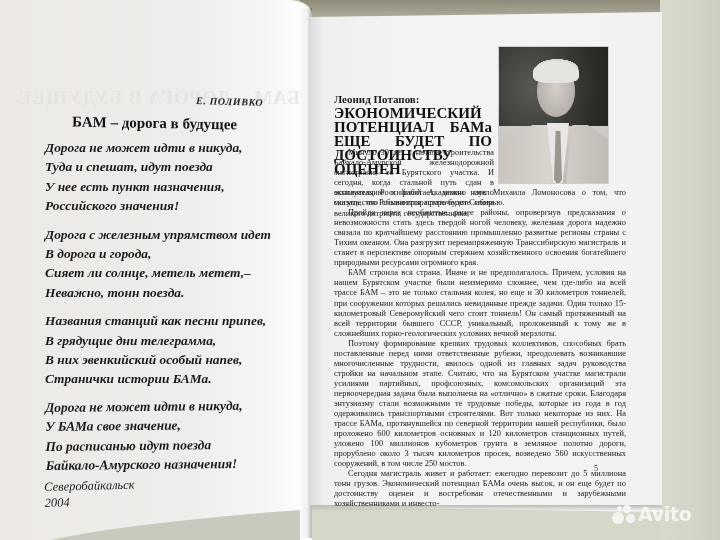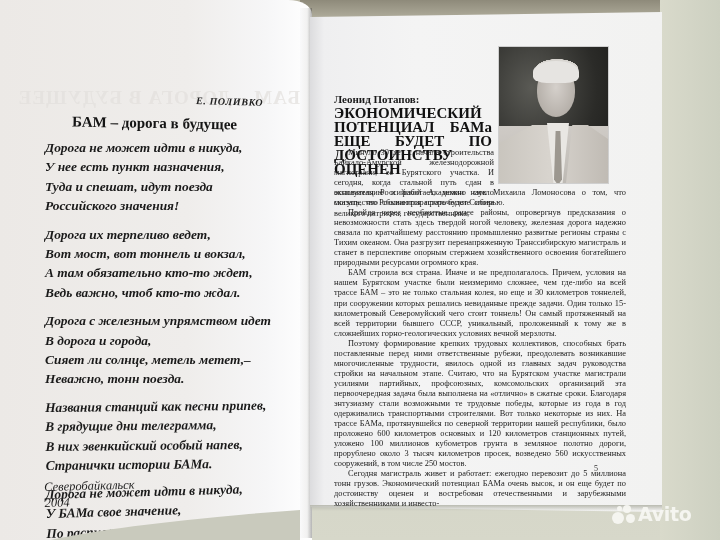--- a/index.html
+++ b/index.html
@@ -168,29 +168,23 @@
     <div class="bleed-title">БАМ – ДОРОГА В БУДУЩЕЕ</div>
   </div>
   <div class="binding-dark"></div>
 
   <div class="author">Е. ПОЛИВКО</div>
   <div class="poem-title">БАМ – дорога в будущее</div>
 
   <div class="poem">
     <div class="stanza">
       <div>Дорога не может идти в никуда,</div>
+      <div>Туда и спешат, идут поезда</div>
       <div>У нее есть пункт назначения,</div>
-      <div>Туда и спешат, идут поезда</div>
       <div>Российского значения!</div>
-    </div>
-    <div class="stanza">
-      <div>Дорога их терпеливо ведет,</div>
-      <div>Вот мост, вот тоннель и вокзал,</div>
-      <div>А там обязательно кто-то ждет,</div>
-      <div>Ведь важно, чтоб кто-то ждал.</div>
     </div>
     <div class="stanza">
       <div>Дорога с железным упрямством идет</div>
       <div>В дорога и города,</div>
       <div>Сияет ли солнце, метель метет,–</div>
       <div>Неважно, тонн поезда.</div>
     </div>
     <div class="stanza">
       <div>Названия станций как песни припев,</div>
       <div>В грядущие дни телеграмма,</div>

